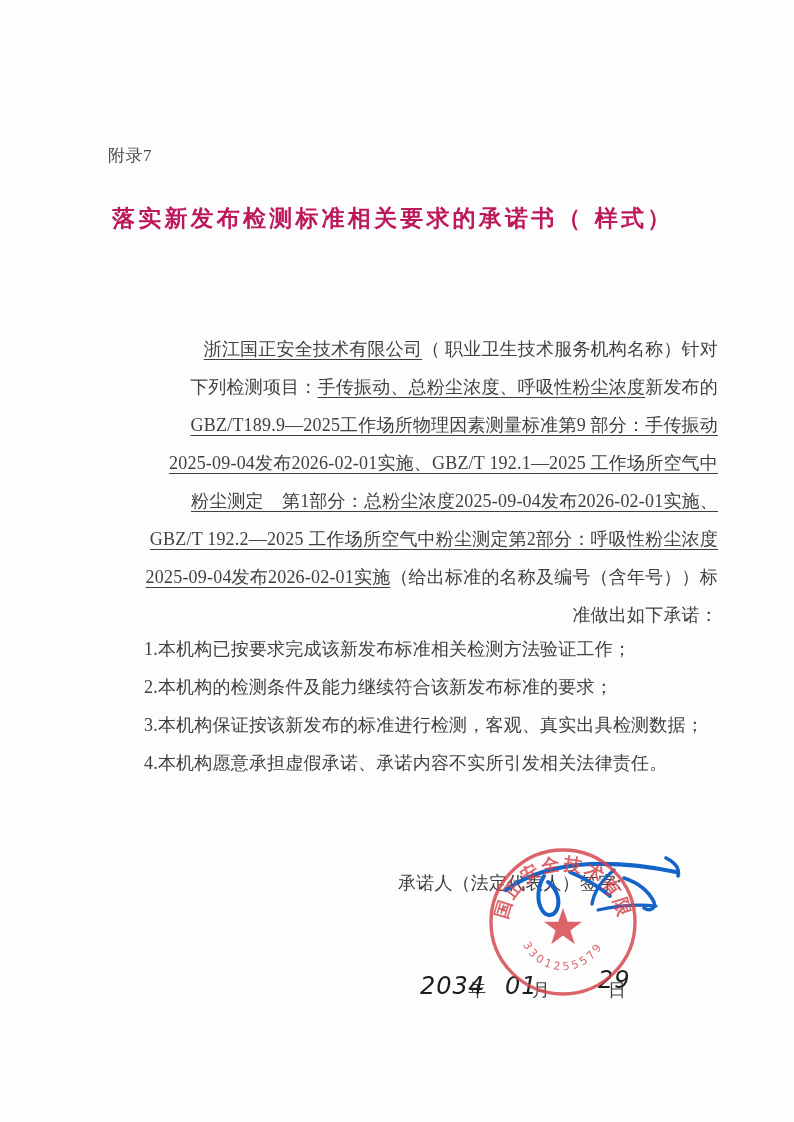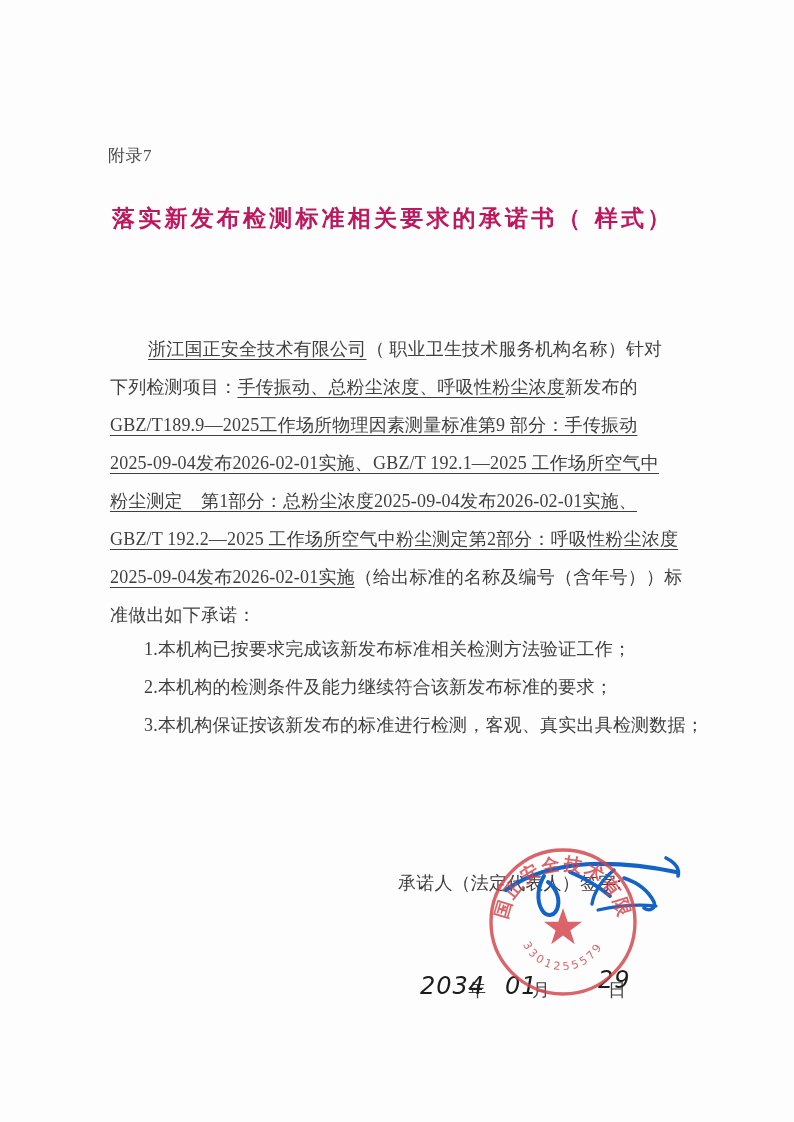--- a/index.html
+++ b/index.html
@@ -44,25 +44,26 @@
     font-weight: bold;
     font-size: 23px;
     line-height: 41px;
     letter-spacing: 3.2px;
     color: #be185d;
   }
 
   
   .body-block {
     position: absolute;
-    left: 110px;
+    left: 118px;
     top: 330px;
     width: 600px;
     font-size: 18px;
     color: #3f3f3f;
+    text-align: right;
   }
   .para-line {
     height: 38px;
     line-height: 38px;
     white-space: nowrap;
     letter-spacing: 0.2px;
   }
   .para-line.indent {
     padding-left: 38px;
   }
@@ -175,20 +176,21 @@
       <div class="para-line"><span class="u">粉尘测定　第1部分：总粉尘浓度2025-09-04发布2026-02-01实施、</span></div>
       <div class="para-line"><span class="u">GBZ/T 192.2—2025 工作场所空气中粉尘测定第2部分：呼吸性粉尘浓度</span></div>
       <div class="para-line"><span class="u">2025-09-04发布2026-02-01实施</span><span>（给出标准的名称及编号（含年号））标</span></div>
       <div class="para-line"><span>准做出如下承诺：</span></div>
     </div>
 
   <div class="commit-list" id="commit-list">
       <div class="commit-item">1.本机构已按要求完成该新发布标准相关检测方法验证工作；</div>
       <div class="commit-item">2.本机构的检测条件及能力继续符合该新发布标准的要求；</div>
       <div class="commit-item">3.本机构保证按该新发布的标准进行检测，客观、真实出具检测数据；</div>
+      <div class="commit-item">4.本机构愿意承担虚假承诺、承诺内容不实所引发相关法律责任。</div>
     </div>
 
   <div class="sign-area">
     <div class="sign-line r1">承诺人（法定代表人）签字:</div>
   </div>
 
   <div class="date-line">
     <span class="date-gap"></span><span>年</span><span class="date-gap"></span><span>月</span><span class="date-gap wide"></span><span>日</span>
   </div>
 

